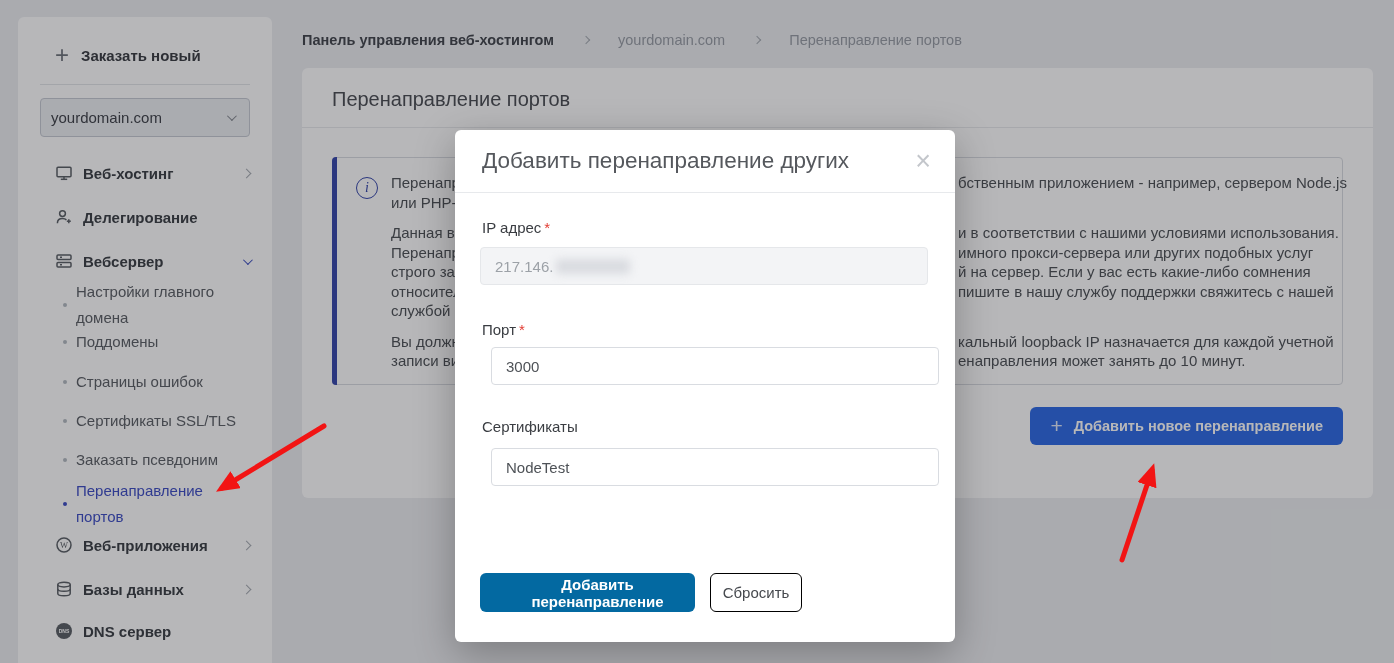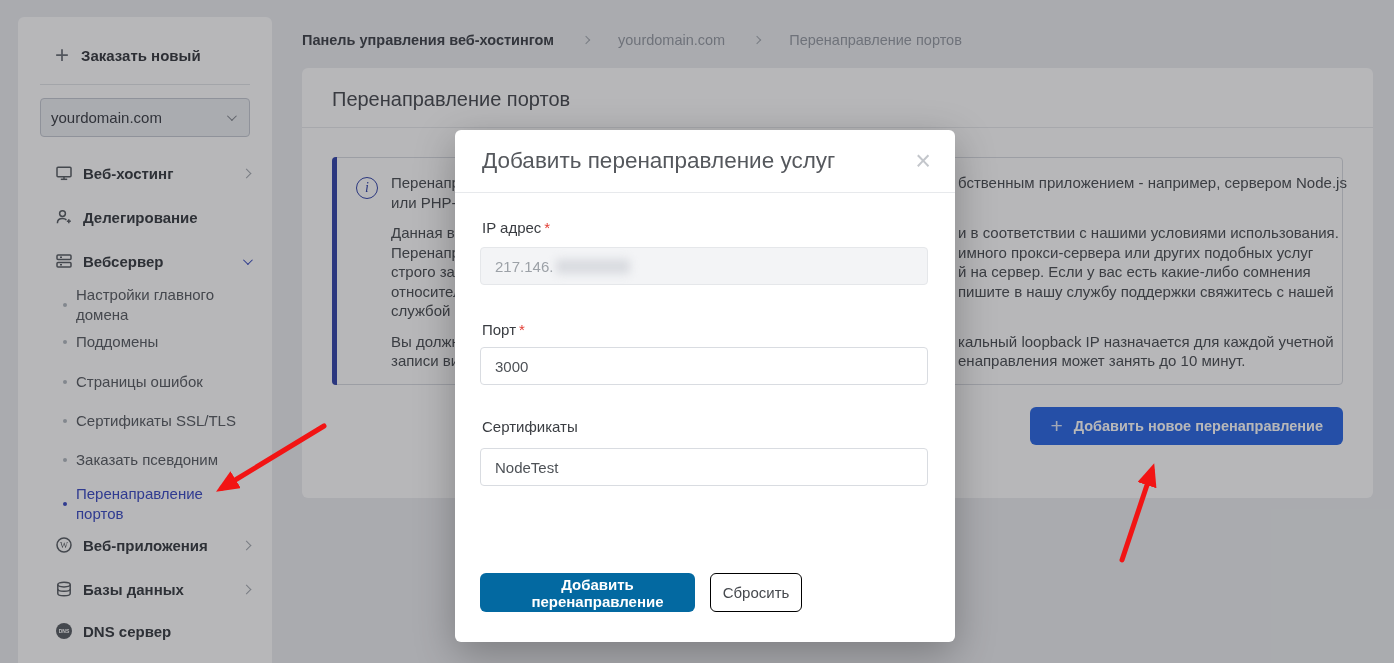--- a/index.html
+++ b/index.html
@@ -27,21 +27,21 @@
           display:inline-block; }
   .chev.down { transform:rotate(45deg) translateY(-2px); }
   .chev.right { transform:rotate(-45deg); border-color:#a6abb2; }
   .chev.down.blue { border-color:#3c4ec0; }
   .nav-icon { width:18px; height:18px; margin-right:10px; flex:none; display:flex;
               align-items:center; justify-content:center; }
   .nav-label { font-size:15px; font-weight:600; color:#3c4046; flex:1; }
   .sb-sub { position:absolute; left:0; width:254px; display:flex; align-items:center;
             padding:0 22px 0 58px; height:20px; }
   .sb-sub.two { height:40px; }
-  .sub-label { font-size:15px; color:#5c6066; line-height:20px; width:160px; }
+  .sub-label { font-size:15px; color:#5c6066; line-height:26px; width:160px; }
   .sb-sub .dot { position:absolute; left:45px; width:4px; height:4px; border-radius:50%;
                  background:#b4bac2; }
   .sb-sub.active .sub-label { color:#3e4ec5; }
   .sb-sub.active .dot { background:#3e4ec5; }
 
   
   .breadcrumb { position:absolute; left:302px; top:32px; display:flex; align-items:center;
                 gap:29px; font-size:14.5px; }
   .crumb-root { font-weight:700; color:#42464d; }
   .crumb { color:#989da5; }
@@ -82,21 +82,21 @@
   .modal-title { position:absolute; left:27px; top:50%; transform:translateY(-50%);
                  font-size:22.5px; color:#55585d; }
   .modal-close { position:absolute; right:24px; top:50%; transform:translateY(-50%);
                  font-size:27px; color:#c3c6cb; line-height:1; cursor:pointer; }
   .m-label { position:absolute; left:27px; font-size:15px; color:#3a3d42; }
   .req { color:#e23b32; margin-left:3px; }
   .m-input { position:absolute; left:25px; width:448px; height:38px;
              border:1px solid #d9dce1; border-radius:4px; background:#fff;
              font-size:15px; color:#4e5257; padding:0 14px; font-family:inherit;
              display:flex; align-items:center; }
-  input.m-input { display:block; line-height:36px; }
+  input.m-input { display:block; line-height:36px;margin-left:11px; }
   .m-input.disabled { background:#f3f4f6; border-color:#e5e7ea; color:#9ca1a7; }
   .redacted { display:inline-block; width:74px; height:15px; background:#d9dbe0;
               border-radius:3px; filter:blur(4px); margin-left:3px; }
   .btn-primary { position:absolute; left:25px; top:443px; width:215px; height:39px;
                  background:#0369a1; color:#fff; font-weight:600; font-size:15px;
                  border:none; border-radius:6px; font-family:inherit; cursor:pointer;padding-left:20px; }
   .btn-secondary { position:absolute; left:255px; top:443px; width:92px; height:39px;
                    background:#fff; color:#46494e; font-size:15px;
                    border:1px solid #000000; border-radius:6px; font-family:inherit; cursor:pointer; }
 
@@ -253,21 +253,21 @@
   <button class="add-btn">
     <span class="plus">+</span>
     <span>Добавить новое перенаправление</span>
   </button>
 </div>
 
 <div class="overlay"></div>
 
 <div class="modal">
   <div class="modal-header">
-    <div class="modal-title">Добавить перенаправление услуг</div>
+    <div class="modal-title">Добавить перенаправление других</div>
     <div class="modal-close">×</div>
   </div>
 
   <div class="m-label" style="top:89px">
     <span>IP адрес</span><span class="req">*</span>
   </div>
   <div class="m-input disabled" style="top:117px">
     <span>217.146.</span>
     <span class="redacted"></span>
   </div>

